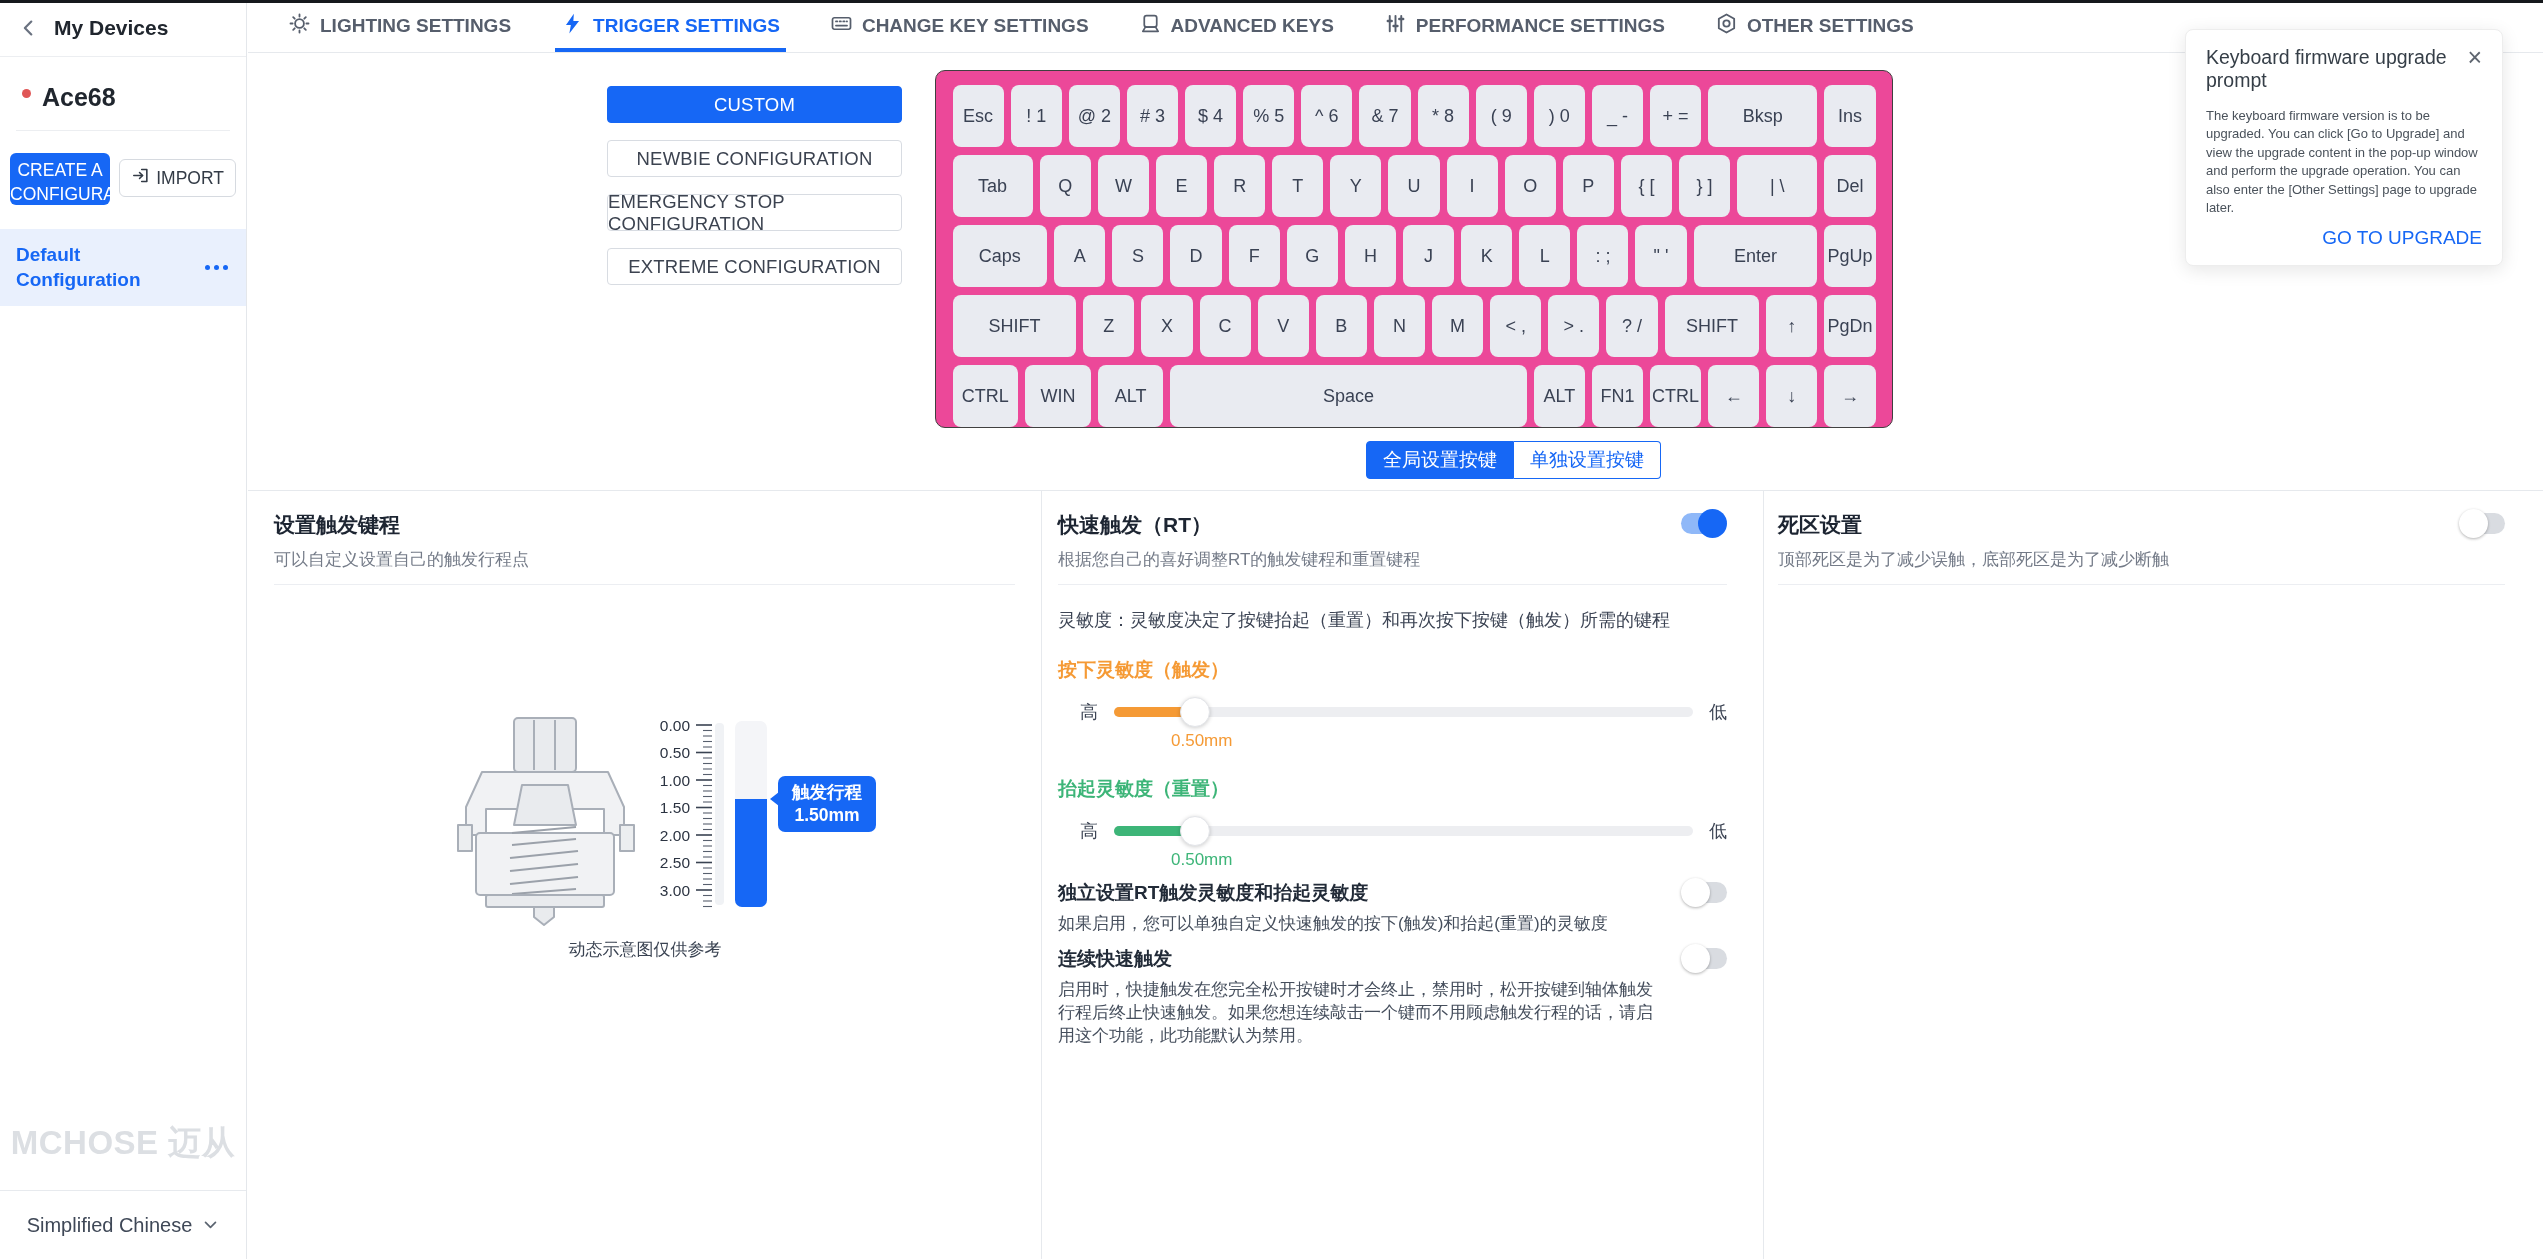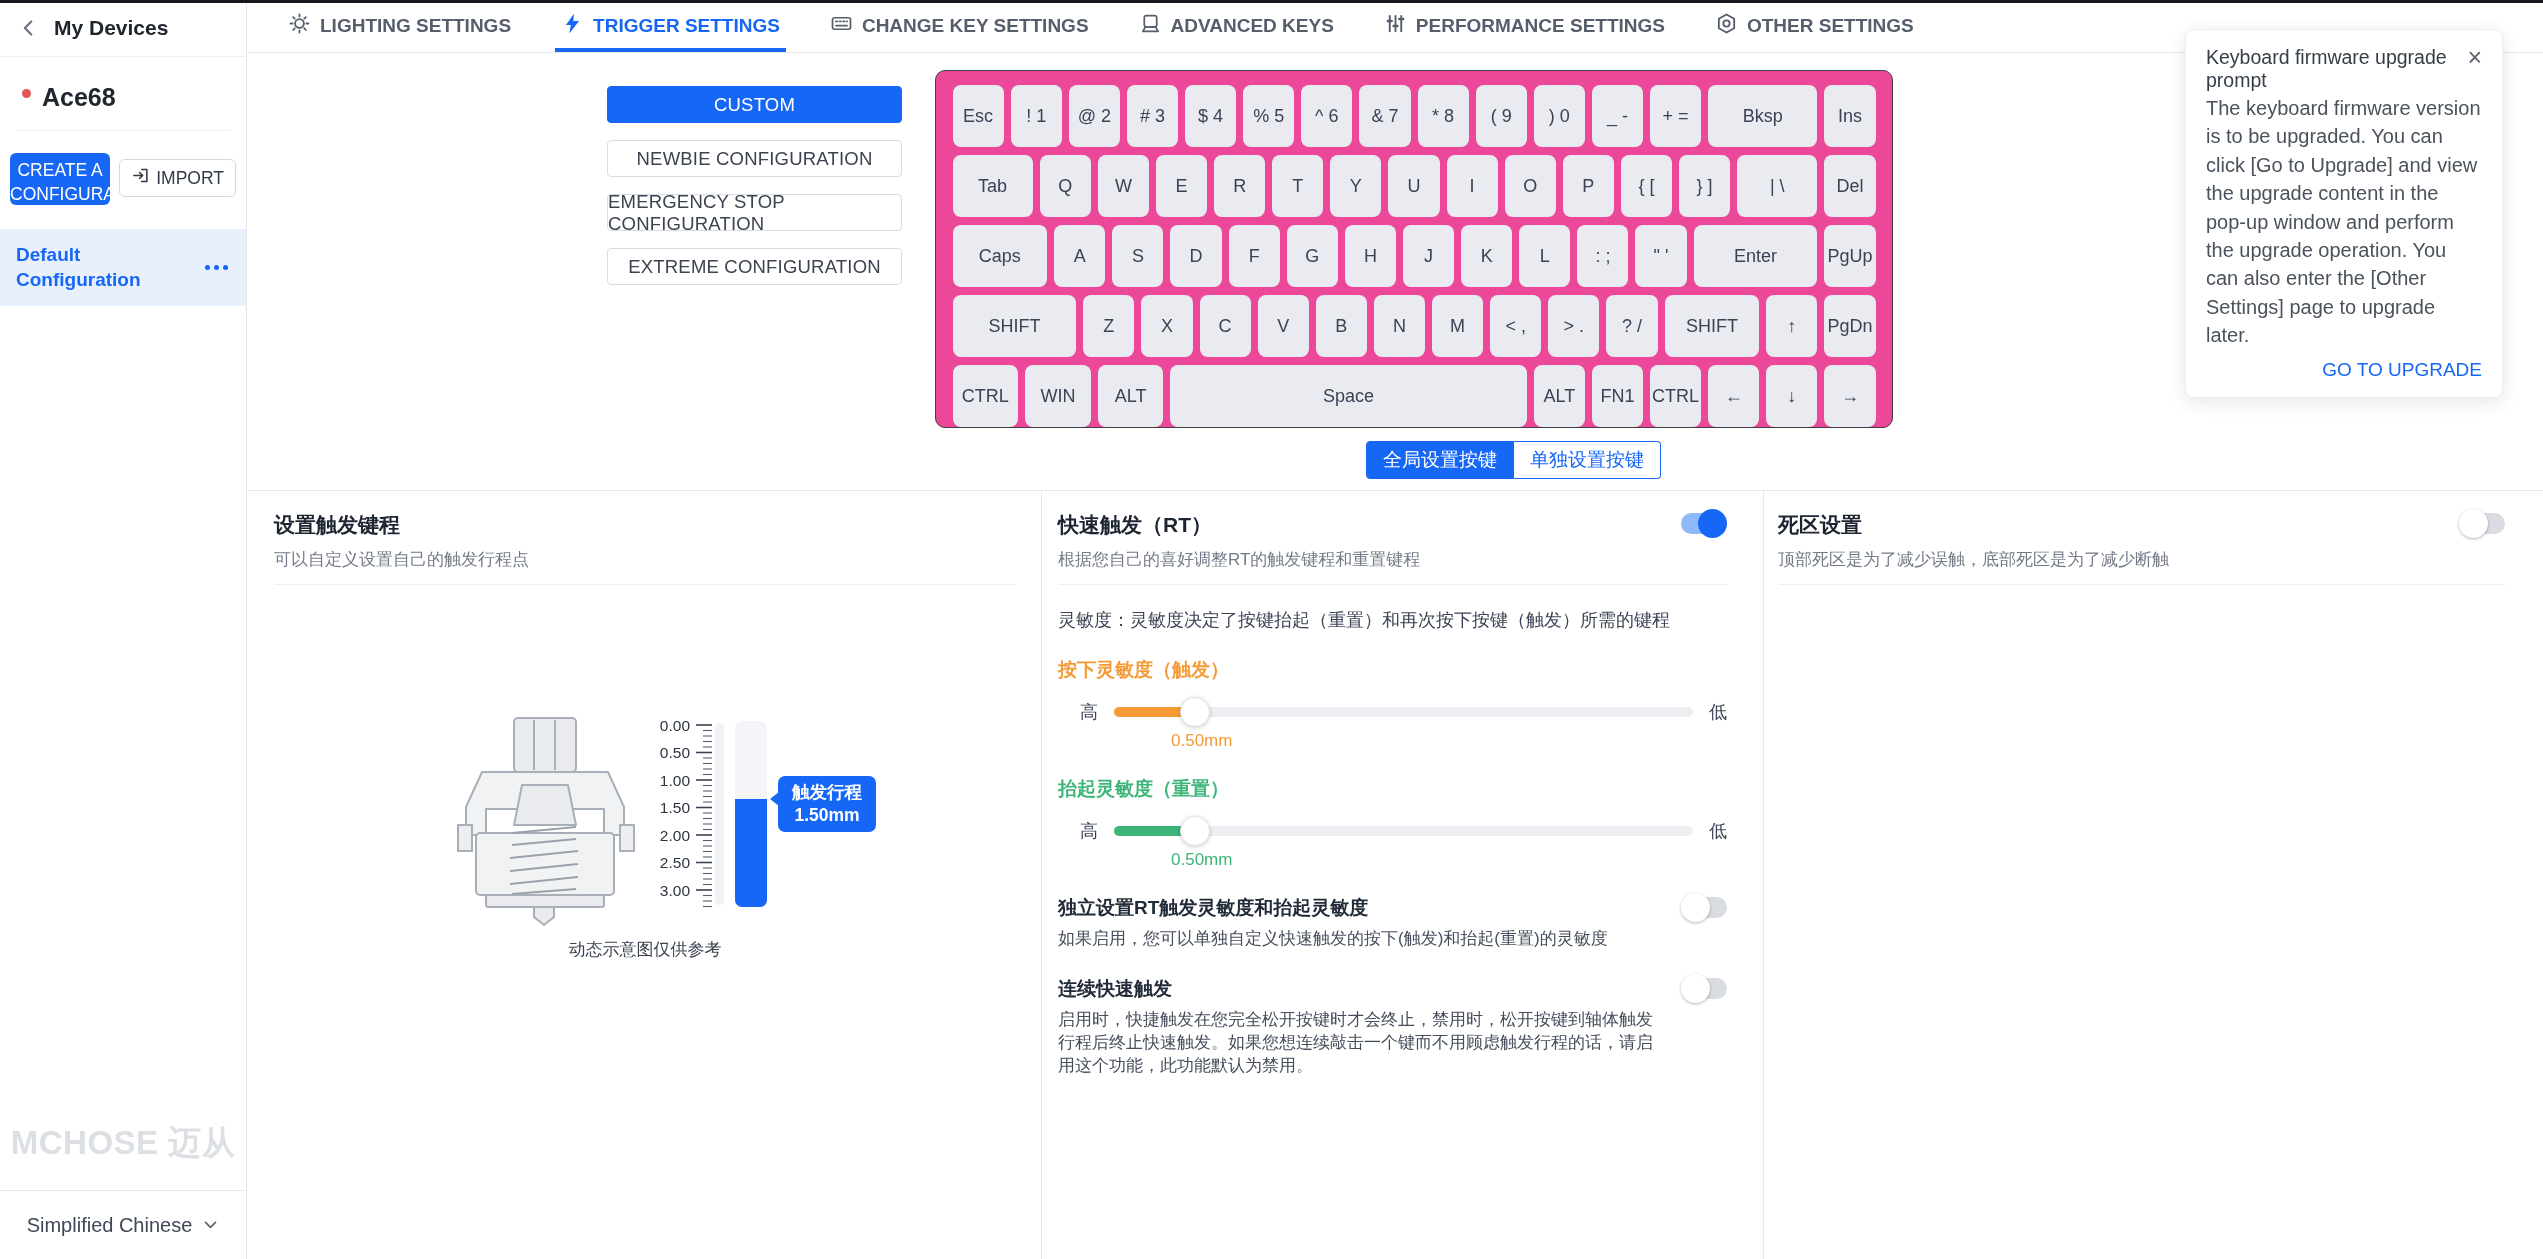--- a/index.html
+++ b/index.html
@@ -106,21 +106,21 @@
   .panel-rt { width:722px; border-right:1px solid #e6e9ed; padding:20px 36px 0 16px; }
   .rt-note { font-size:18px; color:#3c4454; margin-top:23px; }
   .sens-label { font-size:19px; font-weight:bold; margin-top:25px; }
   .slider-row { display:flex; align-items:center; margin-top:17px; padding-left:22px; }
   .hi-lo { font-size:18px; color:#3c4454; flex:none; }
   .track-outer { flex:1; margin:0 16px; height:10px; border-radius:5px; background:#edeef1; position:relative; cursor:pointer; }
   .fill { position:absolute; left:0; top:0; bottom:0; border-radius:5px; }
   .thumb { position:absolute; top:50%; width:30px; height:30px; border-radius:50%; background:#fff;
            border:1px solid #e3e5e9; box-shadow:0 1px 4px rgba(0,0,0,.2); transform:translate(-50%,-50%); cursor:grab; }
   .slider-value { font-size:17px; margin:7px 0 0 113px; }
-  .setting-row { display:flex; margin-top:25px; }
+  .setting-row { display:flex; margin-top:10px; }
   .setting-text { flex:1; padding-right:26px; }
   .s-title { font-size:19px; font-weight:bold; color:#222b38; }
   .s-desc { font-size:17px; color:#454e5c; margin-top:7px; line-height:1.35; }
 
   .panel-dead { flex:1; padding:20px 38px 0 14px; }
 
   
   .toggle { position:relative; width:46px; height:24px; flex:none; cursor:pointer; }
   .toggle .tg-track { position:absolute; top:2px; width:40px; height:21px; border-radius:11px; }
   .toggle.off .tg-track { right:0; background:#d9dce1; }
@@ -128,21 +128,21 @@
   .toggle .tg-thumb { position:absolute; top:-2px; width:29px; height:29px; border-radius:50%; }
   .toggle.off .tg-thumb { left:0; background:#fff; box-shadow:0 1px 3px rgba(0,0,0,.3); }
   .toggle.on  .tg-thumb { right:0; background:#1667F5; }
 
   
   .fw-card { position:absolute; top:29px; right:40px; width:318px; background:#fff; border:1px solid #ededed;
              border-radius:8px; box-shadow:0 4px 18px rgba(0,0,0,.10); padding:16px 20px 16px; z-index:100; }
   .fw-head { display:flex; justify-content:space-between; align-items:flex-start; }
   .fw-title { font-size:19.5px; color:#353e47; }
   .fw-close { font-size:25px; color:#5f6670; cursor:pointer; line-height:0.9; margin-left:8px; }
-  .fw-body { margin-top:2px; font-size:20px; color:#4a525b; line-height:1.42; }
+  .fw-body { margin-top:15px; font-size:13px; color:#4a525b; line-height:1.42; }
   .fw-action { margin-top:9px; text-align:right; color:#1667F5; font-size:19px; cursor:pointer; }
 </style>
 </head>
 <body>
 
 <div id="app">
   <div class="top-strip"></div>
 
   <div class="sidebar">
     <div class="sb-header">

